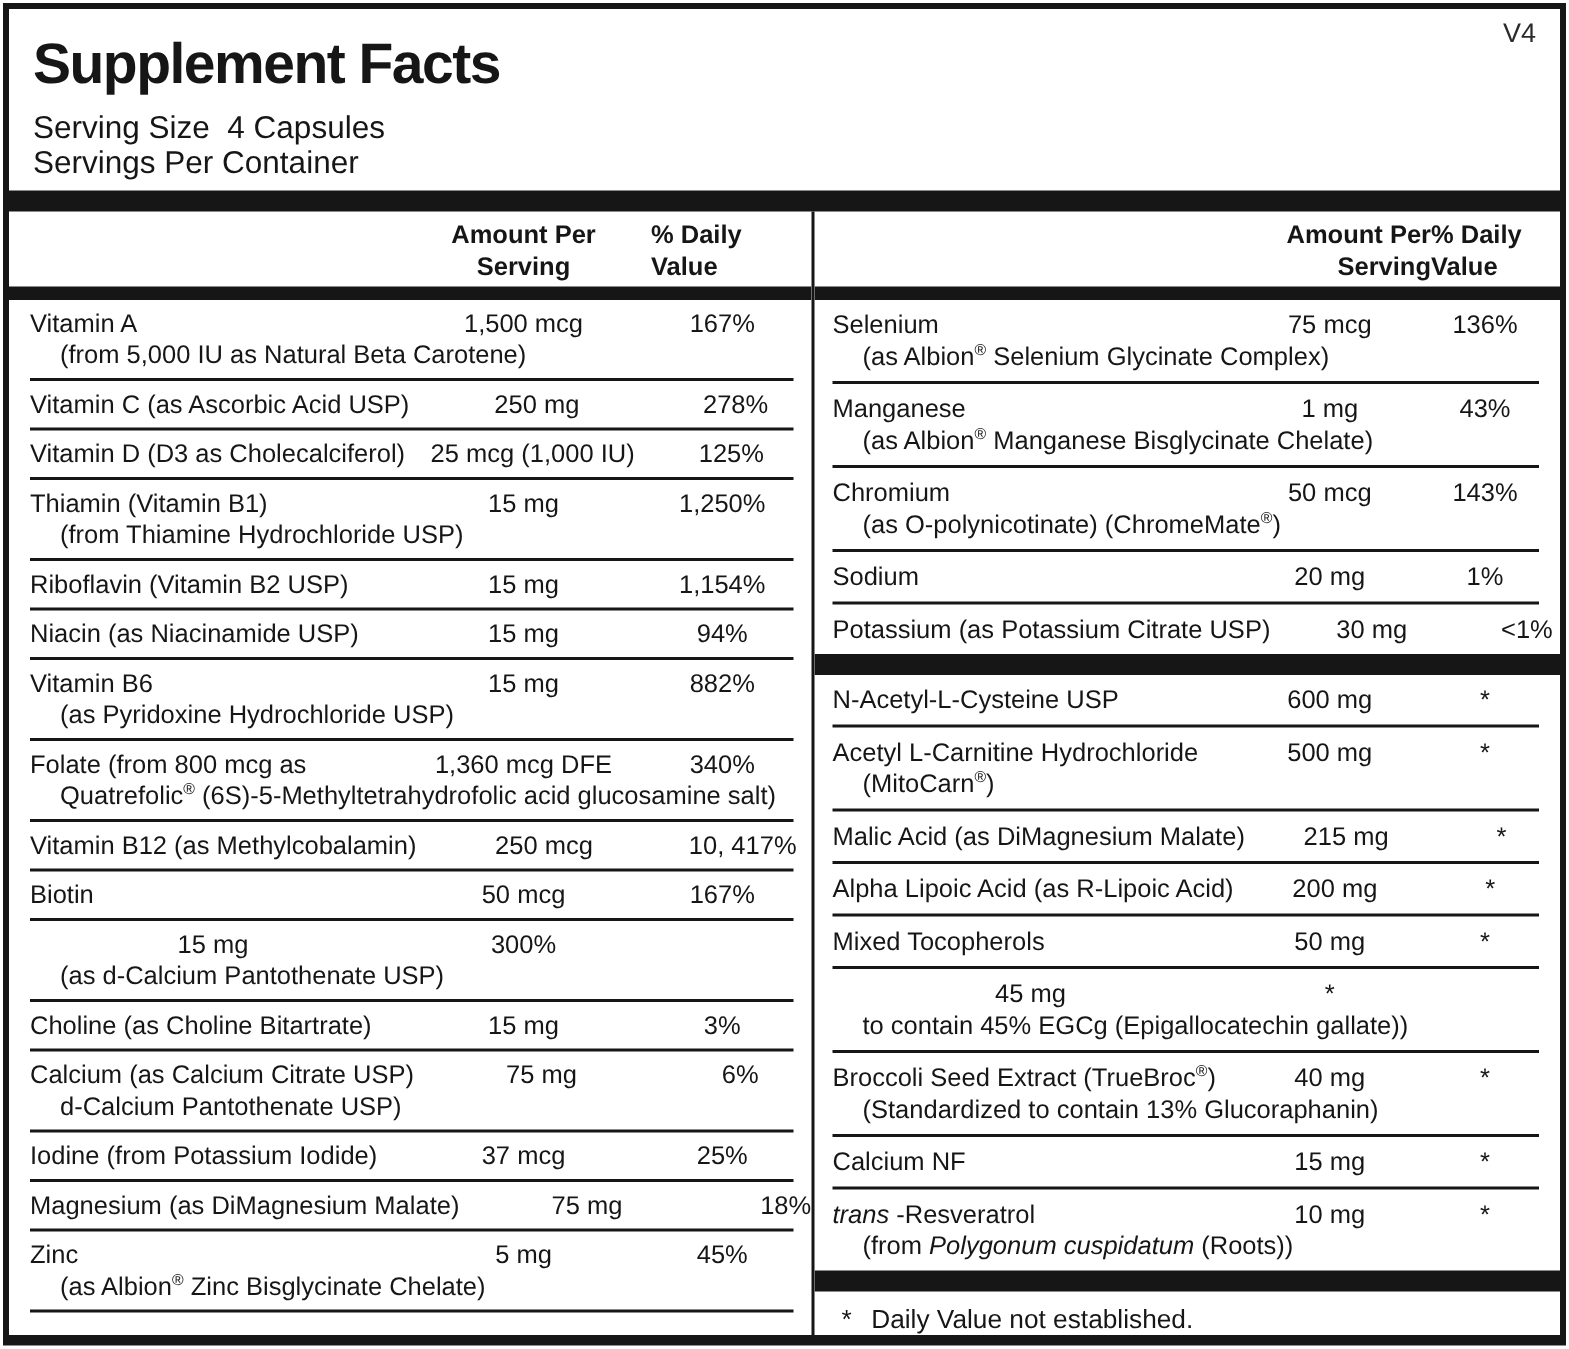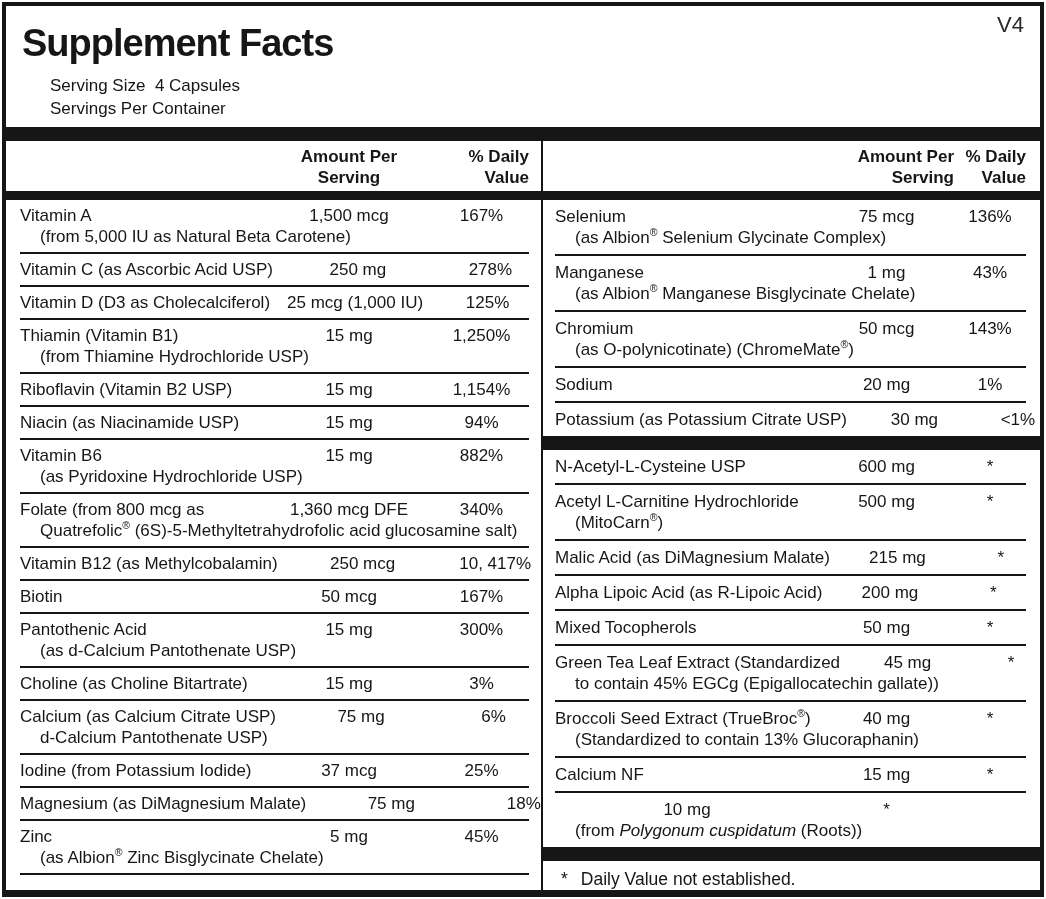--- a/index.html
+++ b/index.html
@@ -14,34 +14,34 @@
     display: flex;
     flex-direction: column;
     overflow: hidden;
     box-sizing: border-box;
   }
 
   .version {
     position: absolute;
     top: 6px;
     right: 16px;
-    font-size: 22px;
+    font-size: 18px;
     color: #2a2a2a;
   }
 
   .top { height: 121px; padding: 6px 16px 0 16px; box-sizing: border-box; }
   .title {
     margin: 0;
     font-size: 38px;
     line-height: 62px;
     font-weight: bold;
     letter-spacing: -1px;
     color: #161616;
   }
-  .serv { font-size: 17px; line-height: 23px; white-space: pre; margin-left: 28px; }
+  .serv { font-size: 21px; line-height: 23px; white-space: pre; }
 
   .bar-xl { height: 14px; background: #161616; flex: none; }
   .bar-md { height: 9px;  background: #161616; flex: none; }
   .bar-lg { height: 14px; background: #161616; flex: none; }
 
   .cols { flex: 1; min-height: 0; display: flex; align-items: stretch; }
 
   .col { box-sizing: border-box; display: flex; flex-direction: column; min-height: 0; overflow: hidden; }
   .col-left  { flex: 0 0 535px; padding: 0 12px 0 14px; --amtw: 170px; --dvw: 95px; }
   .col-right { flex: 1; border-left: 2px solid #161616; padding: 0 14px 0 12px; --amtw: 135px; --dvw: 72px; }
@@ -55,21 +55,21 @@
     display: grid;
     grid-template-columns: 1fr var(--amtw) var(--dvw);
     padding-top: 5px;
     box-sizing: border-box;
     font-weight: bold;
     font-size: 17px;
     line-height: 21px;
   }
   .ch-amt { text-align: center; }
   .col-right .ch-amt { text-align: right; }
-  .ch-dv  { text-align: right; }
+  .ch-dv  { text-align: left; }
   .ch-amt span, .ch-dv span { display: block; }
 
   .rows { flex: none; }
 
   .row {
     display: grid;
     grid-template-columns: 1fr var(--amtw) var(--dvw);
     font-size: 17px;
     line-height: 21px;
     padding: 5px 0;
@@ -173,21 +173,20 @@
             <div class="nm">Vitamin B12 (as Methylcobalamin)</div>
             <div class="amt">250 mcg</div>
             <div class="dv">10, 417%</div>
           </div>
           <div class="row">
             <div class="nm">Biotin</div>
             <div class="amt">50 mcg</div>
             <div class="dv">167%</div>
           </div>
           <div class="row">
-            <div class="nm">Pantothenic Acid</div>
             <div class="amt">15 mg</div>
             <div class="dv">300%</div>
             <div class="sub">(as d-Calcium Pantothenate USP)</div>
           </div>
           <div class="row">
             <div class="nm">Choline (as Choline Bitartrate)</div>
             <div class="amt">15 mg</div>
             <div class="dv">3%</div>
           </div>
           <div class="row">
@@ -280,37 +279,37 @@
             <div class="nm">Alpha Lipoic Acid (as R-Lipoic Acid)</div>
             <div class="amt">200 mg</div>
             <div class="dv">*</div>
           </div>
           <div class="row">
             <div class="nm">Mixed Tocopherols</div>
             <div class="amt">50 mg</div>
             <div class="dv">*</div>
           </div>
           <div class="row">
-            <div class="nm">Green Tea Leaf Extract (Standardized</div>
             <div class="amt">45 mg</div>
             <div class="dv">*</div>
             <div class="sub">to contain 45% EGCg (Epigallocatechin gallate))</div>
           </div>
           <div class="row">
             <div class="nm">Broccoli Seed Extract (TrueBroc<sup>®</sup>)</div>
             <div class="amt">40 mg</div>
             <div class="dv">*</div>
             <div class="sub">(Standardized to contain 13% Glucoraphanin)</div>
           </div>
           <div class="row">
             <div class="nm">Calcium NF</div>
             <div class="amt">15 mg</div>
             <div class="dv">*</div>
           </div>
           <div class="row">
+            <div class="nm"><i>trans</i> -Resveratrol</div>
             <div class="amt">10 mg</div>
             <div class="dv">*</div>
             <div class="sub">(from <i>Polygonum cuspidatum</i> (Roots))</div>
           </div>
         </div>
       <div class="footer-group">
         <div class="bar-lg"></div>
         <div class="footnote">
           <span class="fn-sym">*</span>
           <span class="fn-txt">Daily Value not established.</span>

